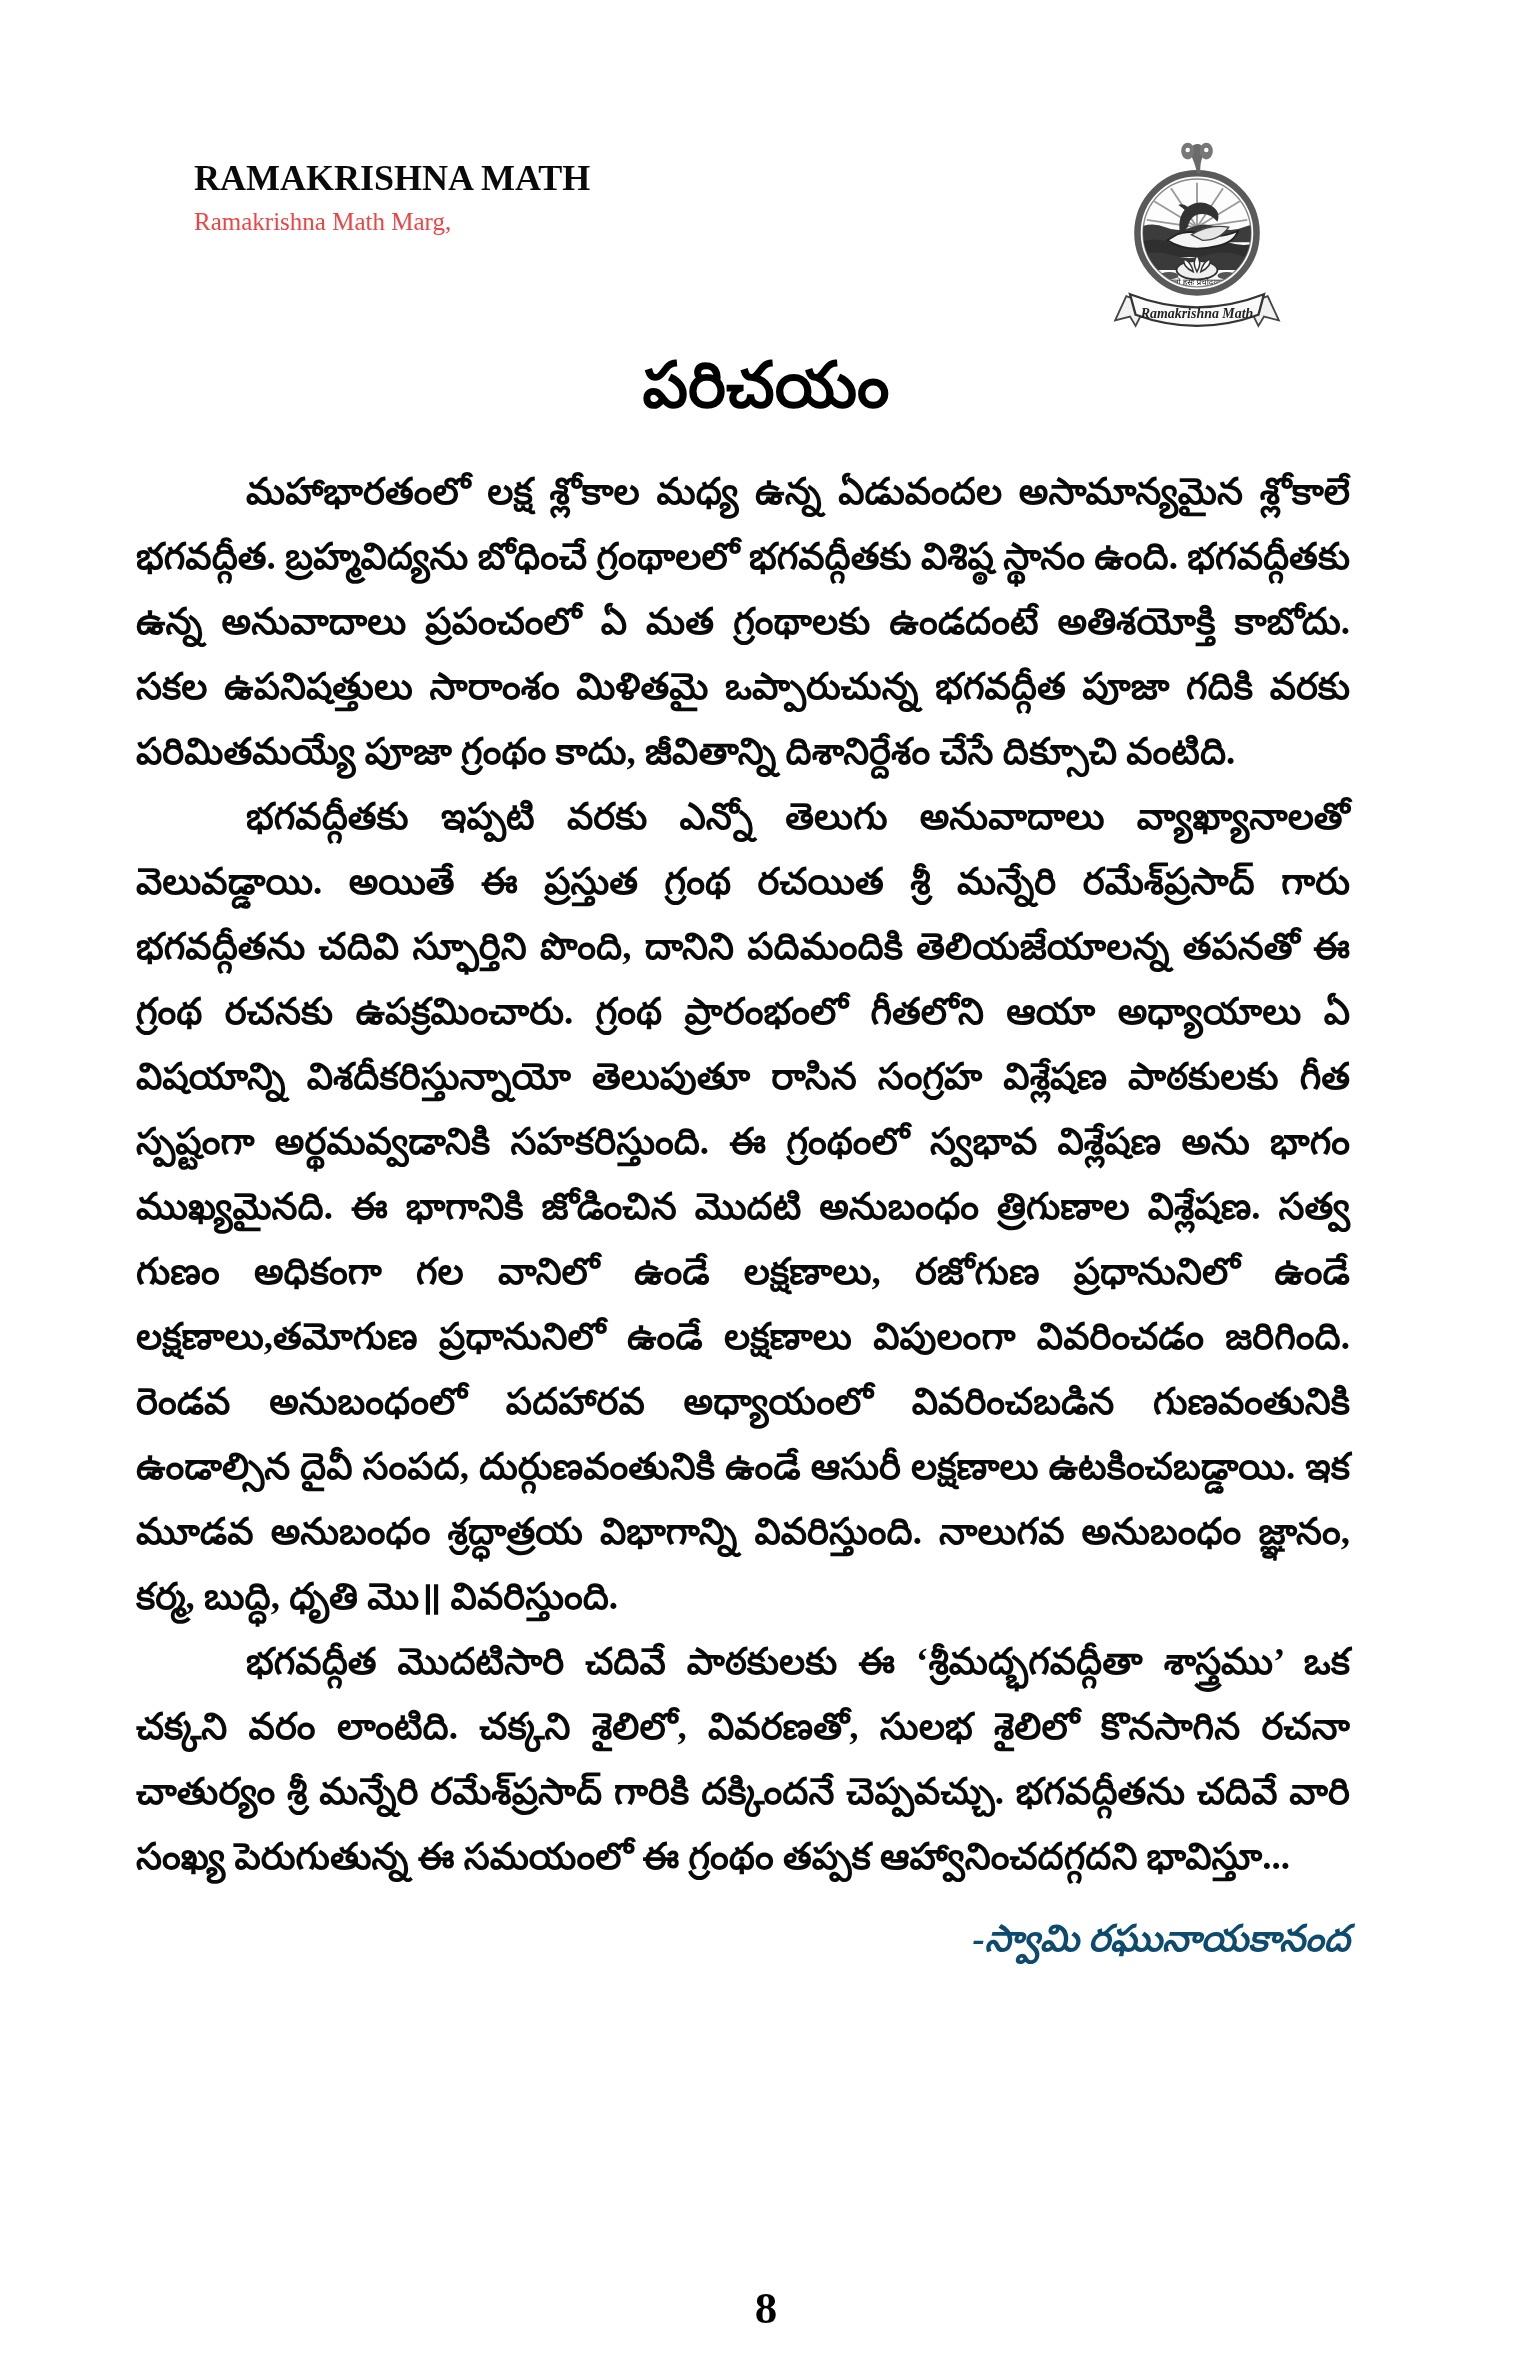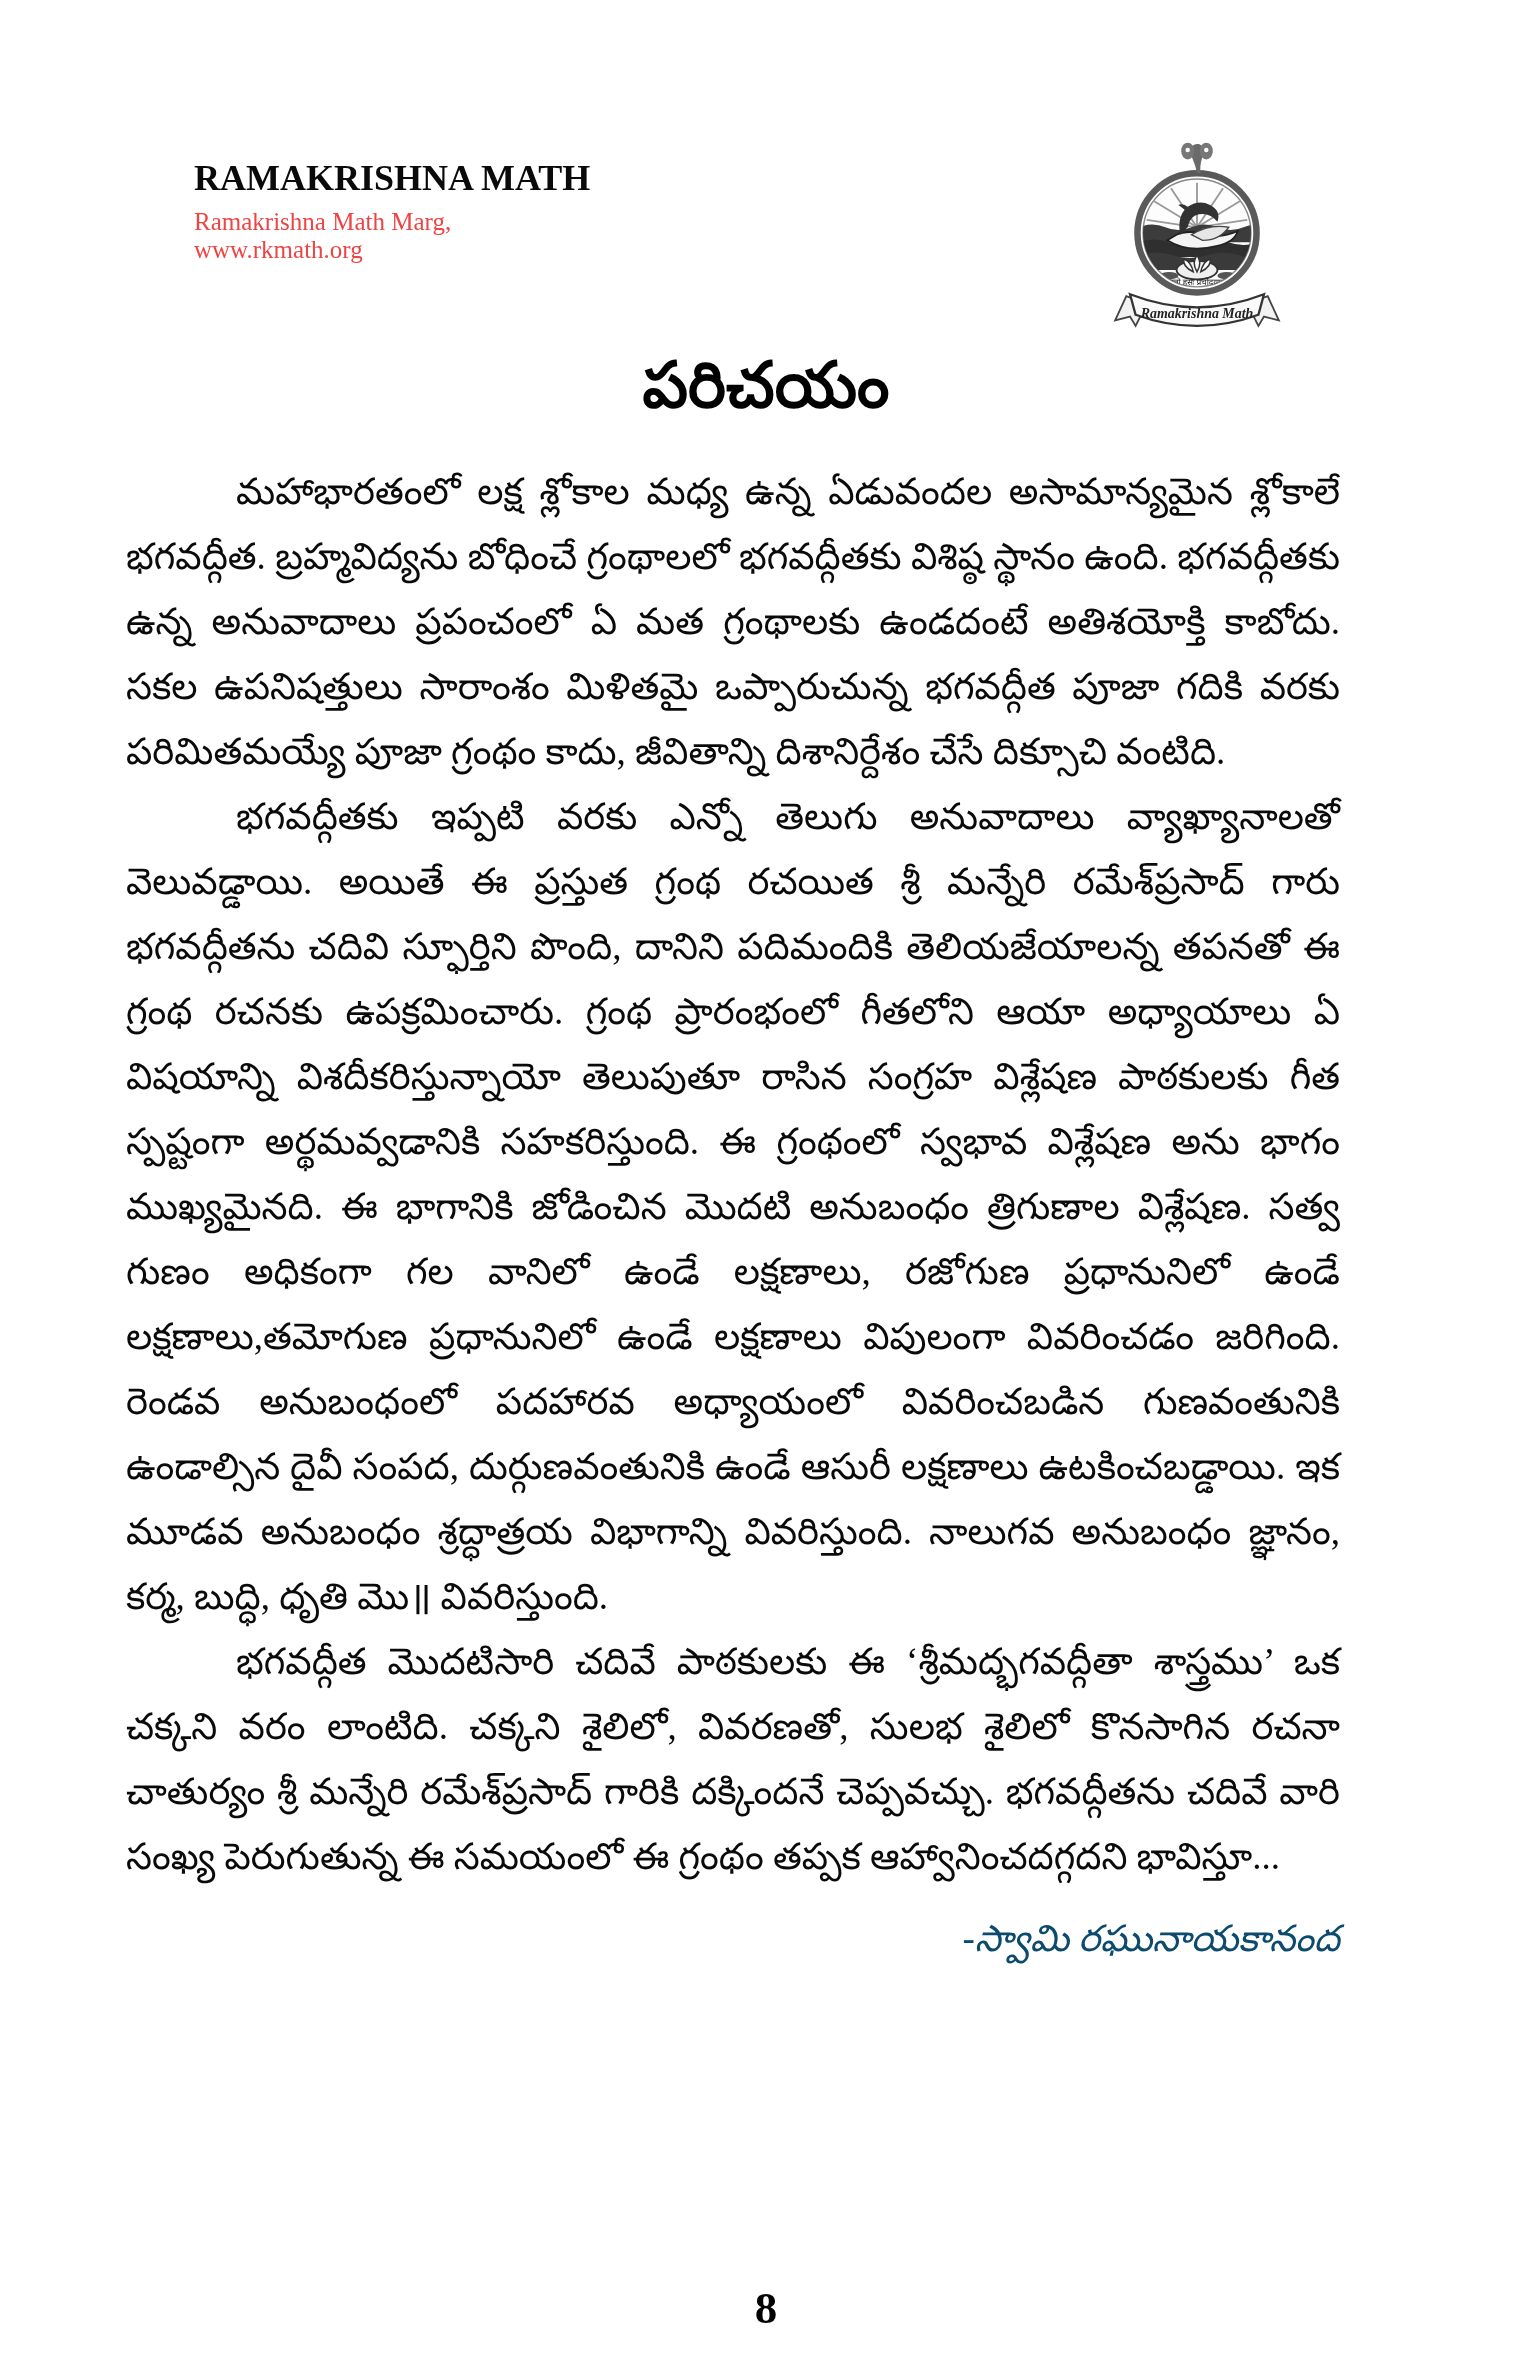--- a/index.html
+++ b/index.html
@@ -41,22 +41,23 @@
     left:0; top:352px;
     width:100%;
     text-align:center;
     font-weight:bold;
     font-size:64px;
     line-height:67px;
     color:#000;
   }
   .body-text {
     position:absolute;
-    left:126px; top:459px;
+    left:136px; top:459px;
     width:1214px;
+    font-weight:bold;
   }
   .body-text p.para {
     font-size:37px;
     line-height:65px;
     text-align:justify;
     text-indent:110px;
     color:#0a0a0a;
   }
   .signature {
     margin-top:17px;
@@ -79,21 +80,20 @@
 </style>
 </head>
 <body>
 
 <div class="page">
 
   <div class="letterhead">
     <div class="org-name">RAMAKRISHNA MATH</div>
     <ul class="address-lines">
         <li>Ramakrishna Math Marg,</li>
-        <li>www.rkmath.org</li>
       </ul>
   </div>
 
   <div class="logo-wrap">
     <svg width="198" height="200" viewBox="0 0 212 215">
       <defs>
         <clipPath id="circClip">
             <circle cx="106" cy="102" r="58"></circle>
           </clipPath>
       </defs>

